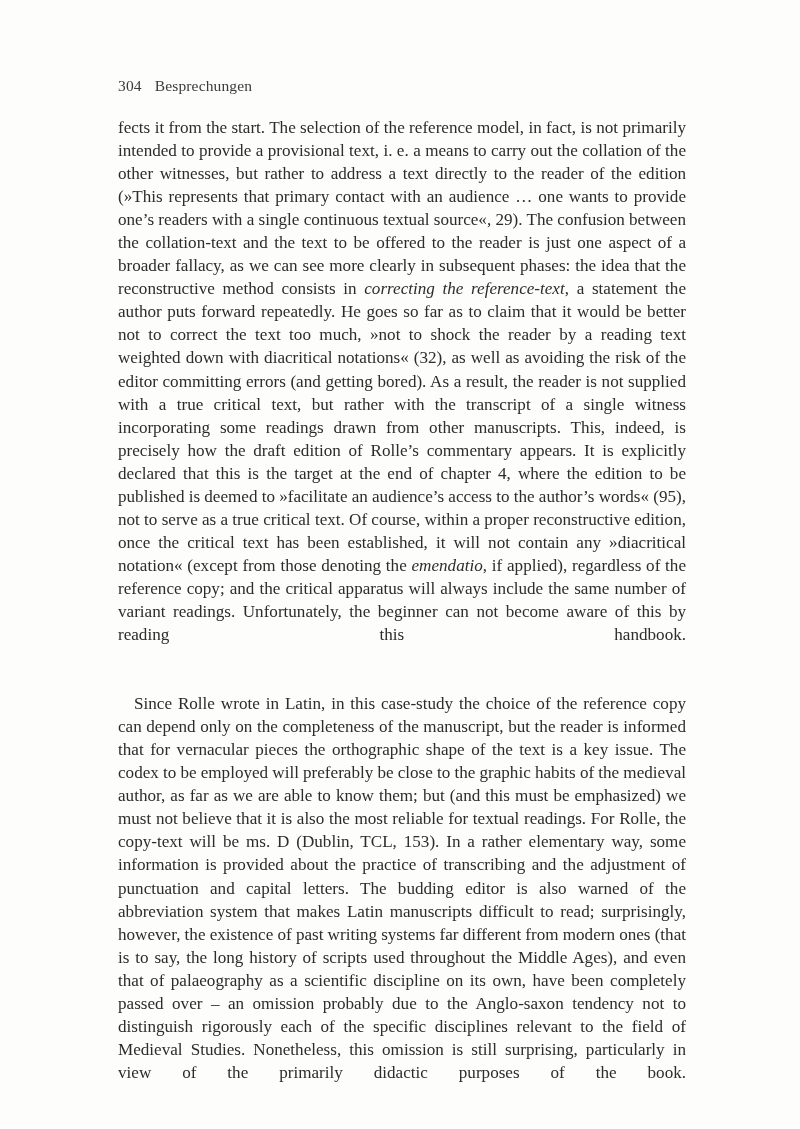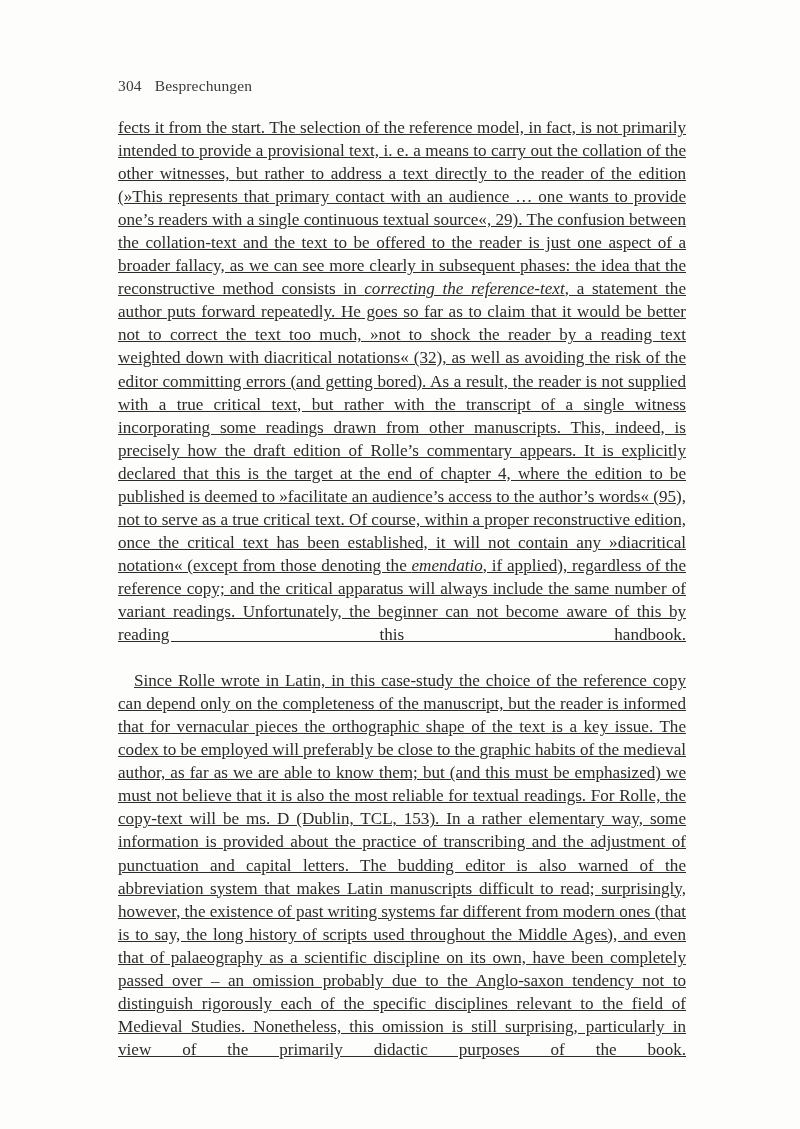--- a/index.html
+++ b/index.html
@@ -41,24 +41,24 @@
   p.body-par {
     margin: 0;
     font-size: 17.1px;
     line-height: 23.05px;
     text-align: justify;
     text-justify: inter-word;
     color: #2c2c2c;
     hyphens: manual;
     -webkit-hyphens: manual;
     word-spacing: -0.15px;
-    text-decoration: underline;
   }
   p.body-par + p.body-par {
     text-indent: 16px;
+    margin-top: 23px;
   }
   .it {
     font-style: italic;
   }
   
   p.body-par:after {
     content: "";
     display: inline-block;
     width: 100%;
   }

